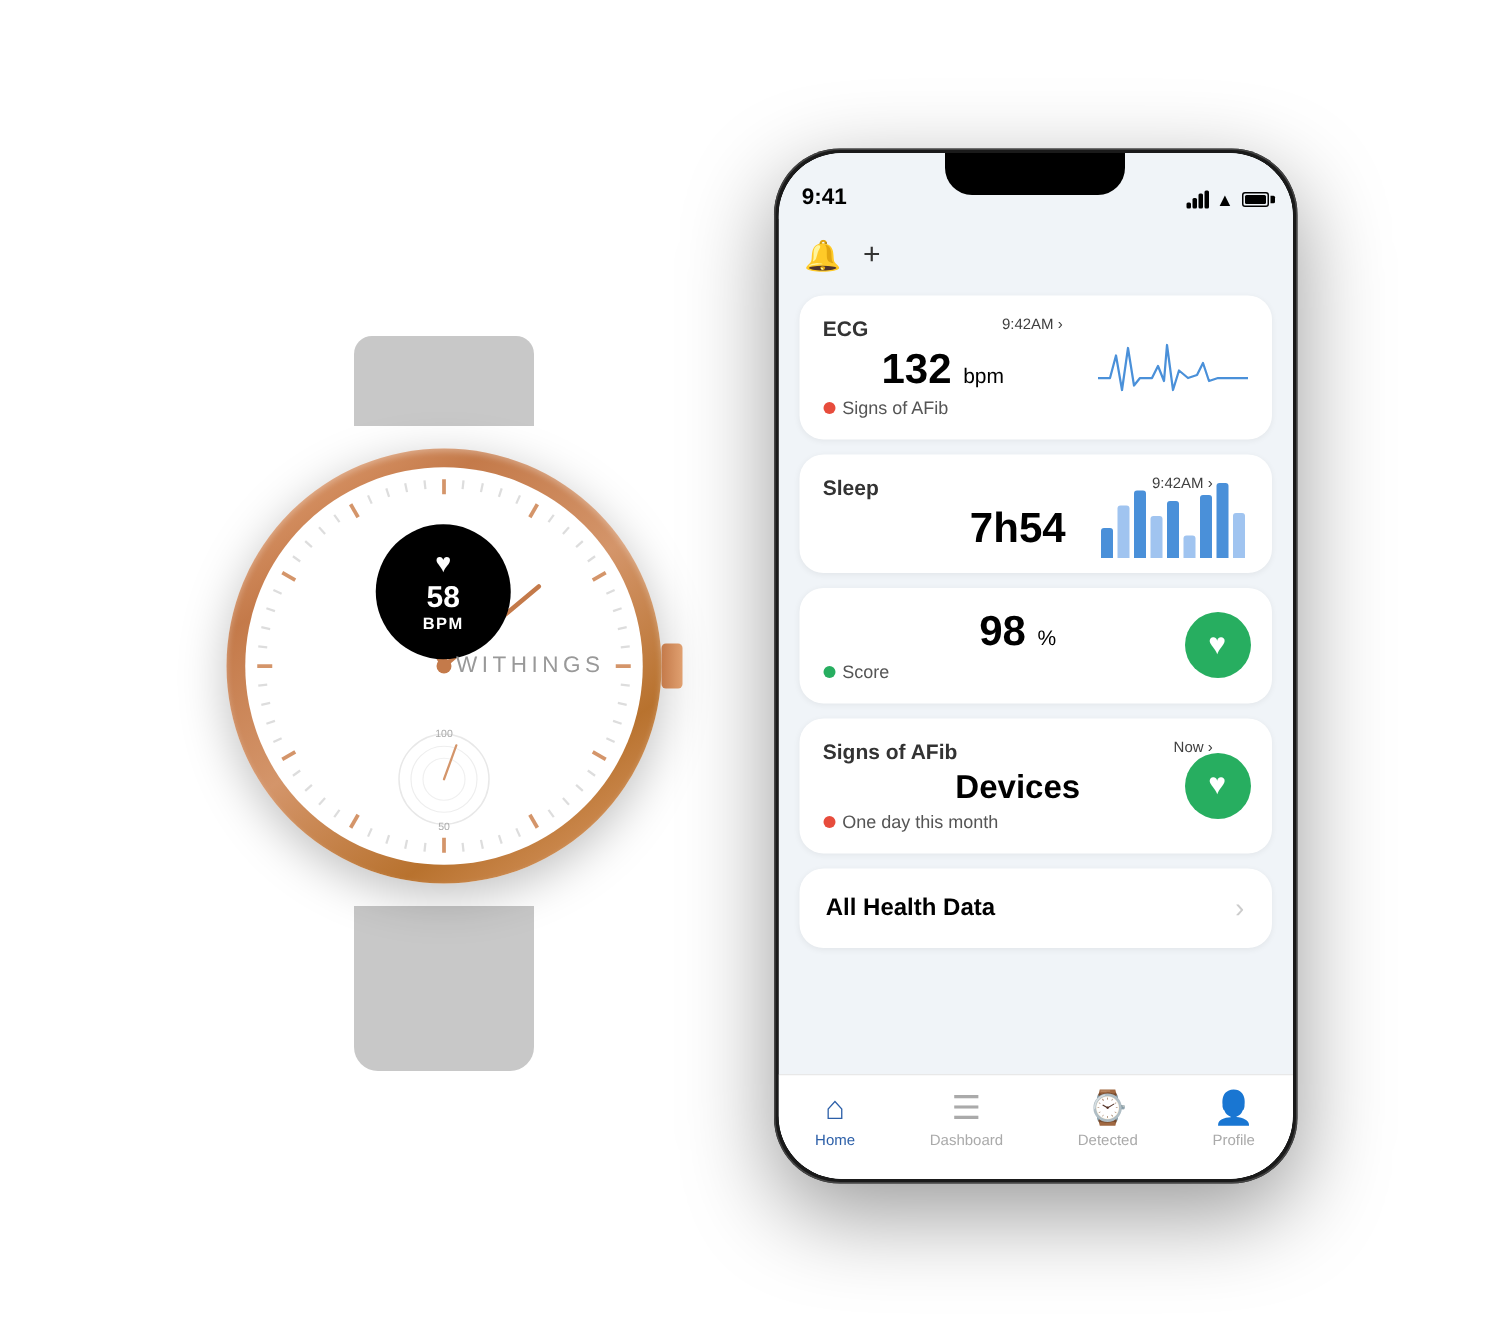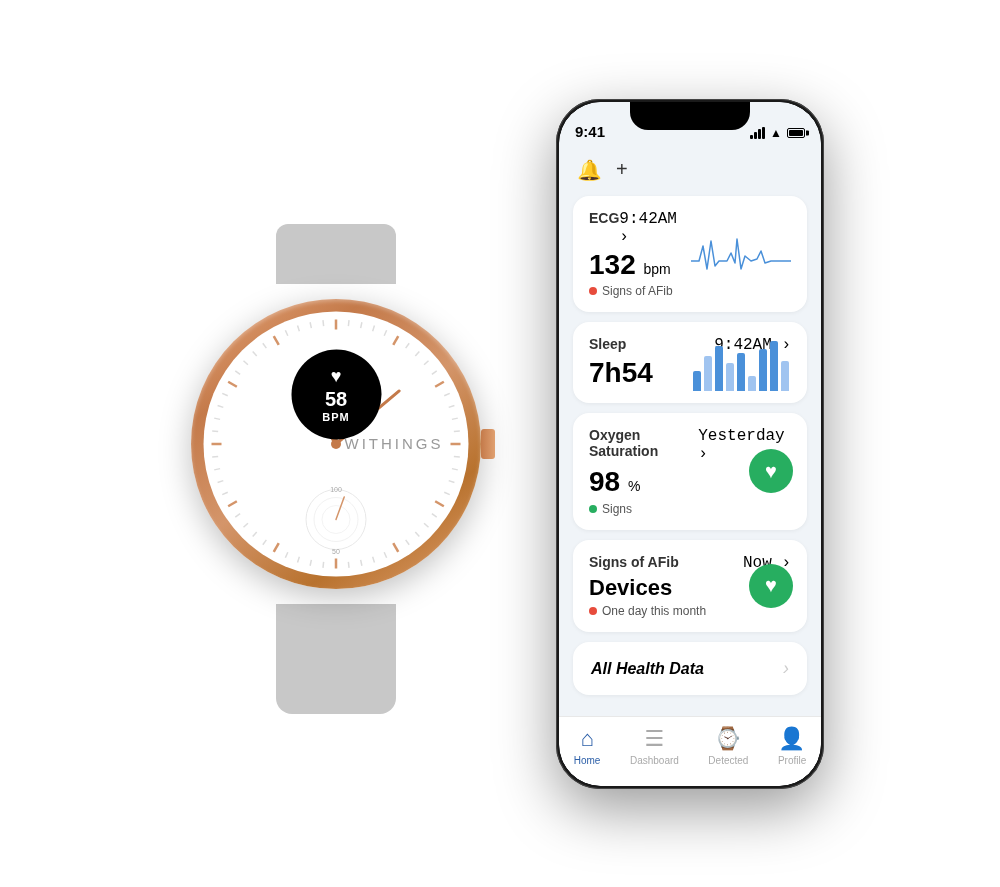--- a/index.html
+++ b/index.html
@@ -153,27 +153,28 @@
       border-radius: 3px;
       z-index: 2;
     }
 
     
     .phone-container {
       position: relative;
     }
 
     .phone-outer {
-      width: 268px;
+      width: 349px;
       height: 690px;
       background: #1a1a1a;
       border-radius: 44px;
       padding: 3px;
       box-shadow: 0 20px 60px rgba(0,0,0,0.4), inset 0 0 0 1px #444;
       position: relative;
+      text-align: center;
     }
 
     .phone-inner {
       width: 100%;
       height: 100%;
       background: #000;
       border-radius: 42px;
       overflow: hidden;
       position: relative;
     }
@@ -289,23 +290,22 @@
       margin-bottom: 4px;
     }
 
     .card-label {
       font-size: 14px;
       font-weight: 600;
       color: #333;
     }
 
     .card-time {
-      font-size: 16px;
-      color: #000000;
-      font-family: Liberation Mono, monospace;
+      font-size: 10px;
+      color: #404040;
     }
 
     .card-value {
       font-size: 28px;
       font-weight: 700;
       color: #000;
       line-height: 1.1;
     }
 
     .card-value-unit {
@@ -379,21 +379,20 @@
 
     
     .all-health-row {
       background: #ffffff;
       border-radius: 16px;
       padding: 16px 18px;
       display: flex;
       justify-content: space-between;
       align-items: center;
       box-shadow: 0 1px 4px rgba(0,0,0,0.06);
-      font-style: italic;
     }
 
     .all-health-label {
       font-size: 16px;
       font-weight: 600;
       color: #000;
     }
 
     .chevron-right {
       color: #ccc;
@@ -483,20 +482,21 @@
       display: block;
       width: 3px;
       background: #000;
       border-radius: 1px;
     }
 
     
     .card-body {
       display: flex;
       justify-content: space-between;
+      gap: 23px;
     }
 
     .card-left {
       flex: 1;
     }
 
     .card-right {
       display: flex;
       align-items: center;
     }
@@ -691,28 +691,24 @@
                       <div class="sleep-bar" style="height:50px;"></div>
                       <div class="sleep-bar light" style="height:30px;"></div>
                     </div>
                   </div>
                 </div>
               </div>
 
               <div class="card">
                 <div class="card-body">
                   <div class="card-left">
-                    <div class="card-header">
-                      <span class="card-label">Oxygen Saturation</span>
-                      <span class="card-time">Yesterday ›</span>
-                    </div>
                     <div class="card-value">98 <span class="card-value-unit">%</span></div>
                     <div class="card-status">
                       <span class="status-dot green"></span>
-                      <span class="status-text">Signs</span>
+                      <span class="status-text">Score</span>
                     </div>
                   </div>
                   <div class="card-right">
                     <div class="heart-circle">
                       <span class="heart-circle-icon">♥</span>
                     </div>
                   </div>
                 </div>
               </div>
 

